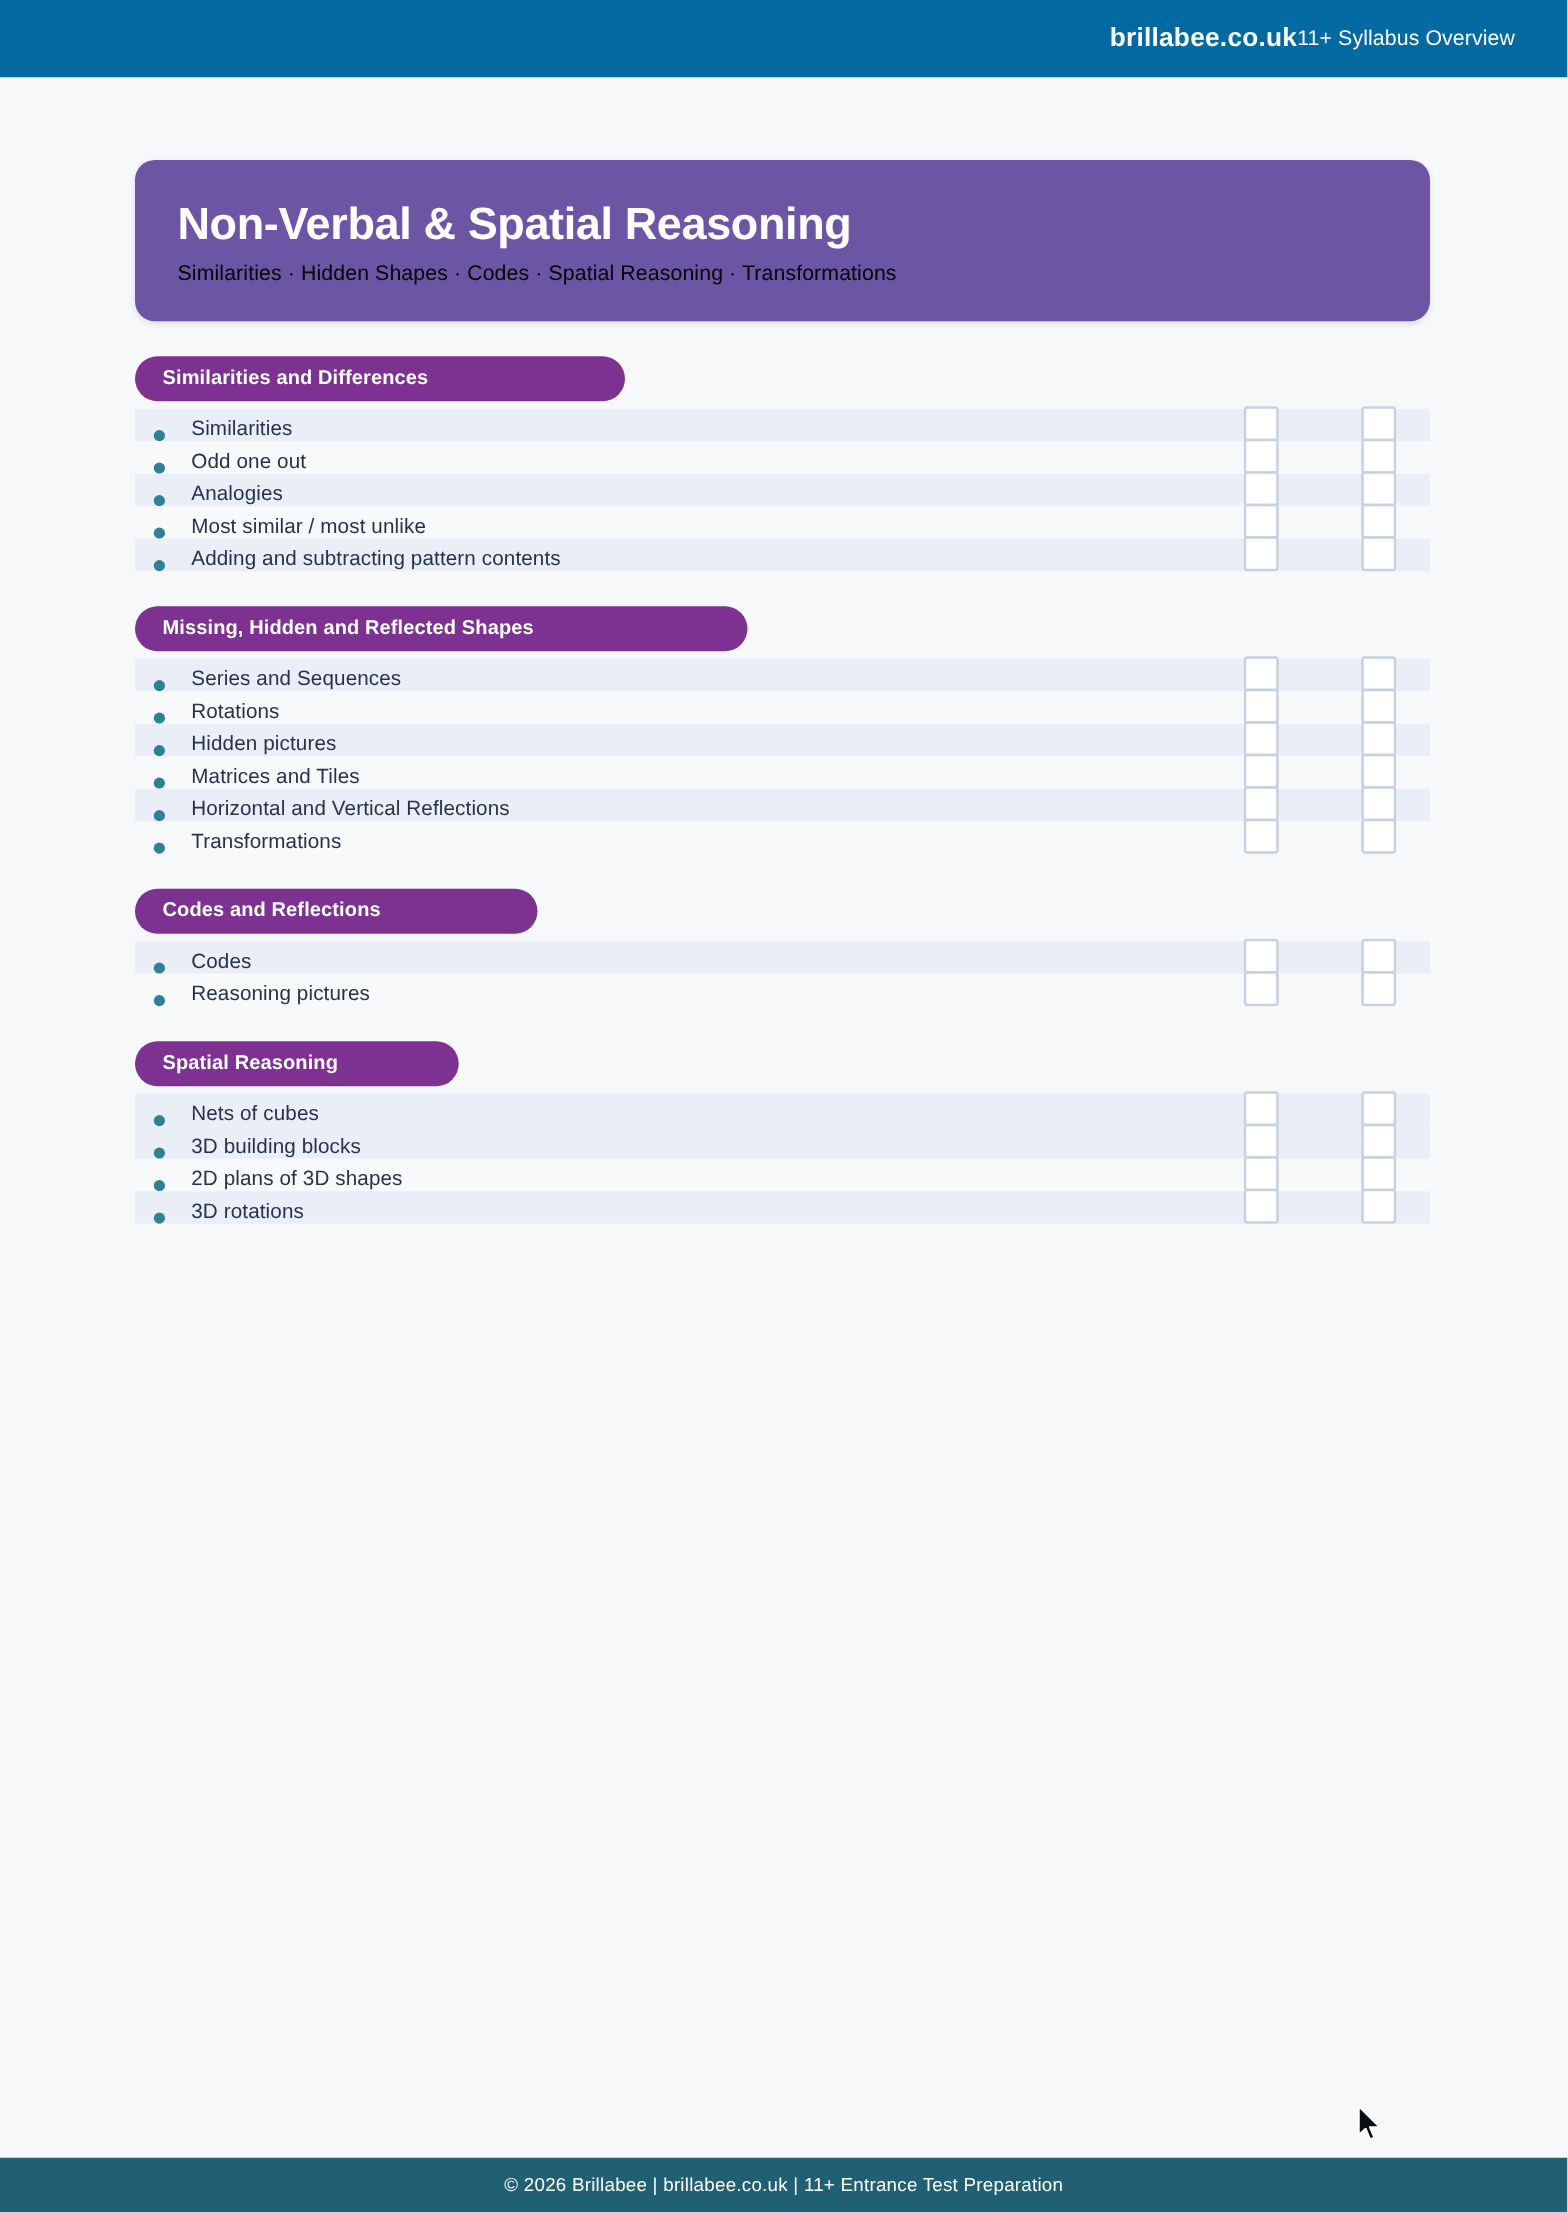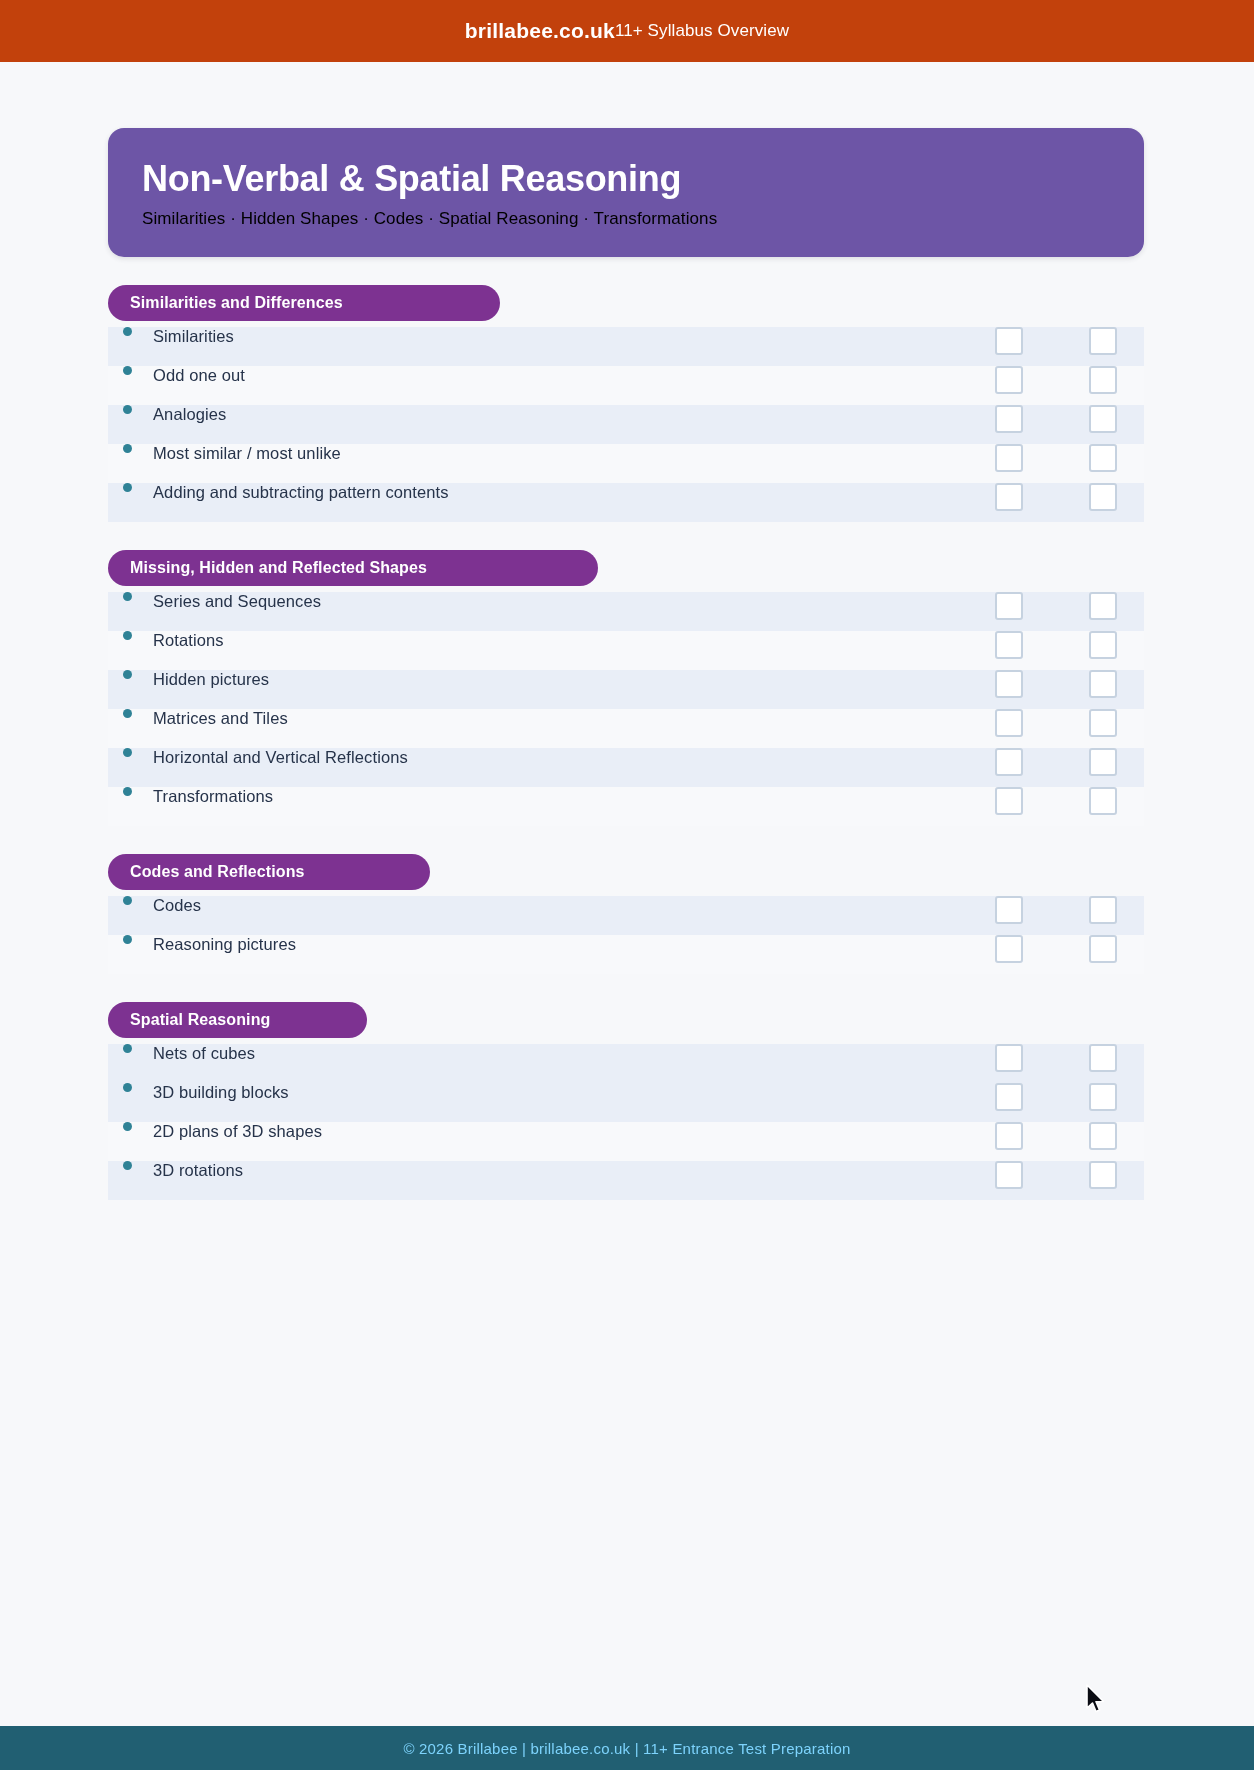--- a/index.html
+++ b/index.html
@@ -15,25 +15,25 @@
     width: 1254px;
     height: 1770px;
     background: #f7f8fa;
     display: flex;
     flex-direction: column;
   }
 
   
   .topbar {
     height: 62px;
-    background: #c2410c;
+    background: #0369a1;
     flex: 0 0 62px;
     display: flex;
     align-items: center;
-    justify-content: center;
+    justify-content: flex-end;
     padding: 0 42px;
   }
   .brand {
     color: #ffffff;
     font-size: 21px;
     font-weight: bold;
     letter-spacing: 0.2px;
   }
   .topbar-right {
     color: #ffffff;
@@ -93,22 +93,22 @@
   }
   .section-pill.wide-1 { min-width: 392px; }
   .section-pill.wide-2 { min-width: 490px; }
   .section-pill.wide-3 { min-width: 322px; }
   .section-pill.wide-4 { min-width: 259px; }
 
   .rows { margin-top: 6px; }
 
   .row {
     display: flex;
-    align-items: flex-start;
-    height: 39px;
+    align-items: flex-end;
+    height: 26px;
     position: relative;
   }
   .row.alt { background: #e9eef7; }
   .row.plain { background: #f8f9fb; }
 
   .bullet {
     width: 9px;
     height: 9px;
     border-radius: 50%;
     background: #2f8296;
@@ -136,21 +136,21 @@
   .cb-col-2 { margin-right: 27px; }
 
   
   .footer {
     flex: 0 0 44px;
     height: 44px;
     background: #215f72;
     display: flex;
     align-items: center;
     justify-content: center;
-    color: #7dd3fc;
+    color: #ffffff;
     font-size: 15px;
     letter-spacing: 0.2px;
   }
 
   
   .cursor {
     position: absolute;
     left: 1085px;
     top: 1622px;
     width: 22px;

